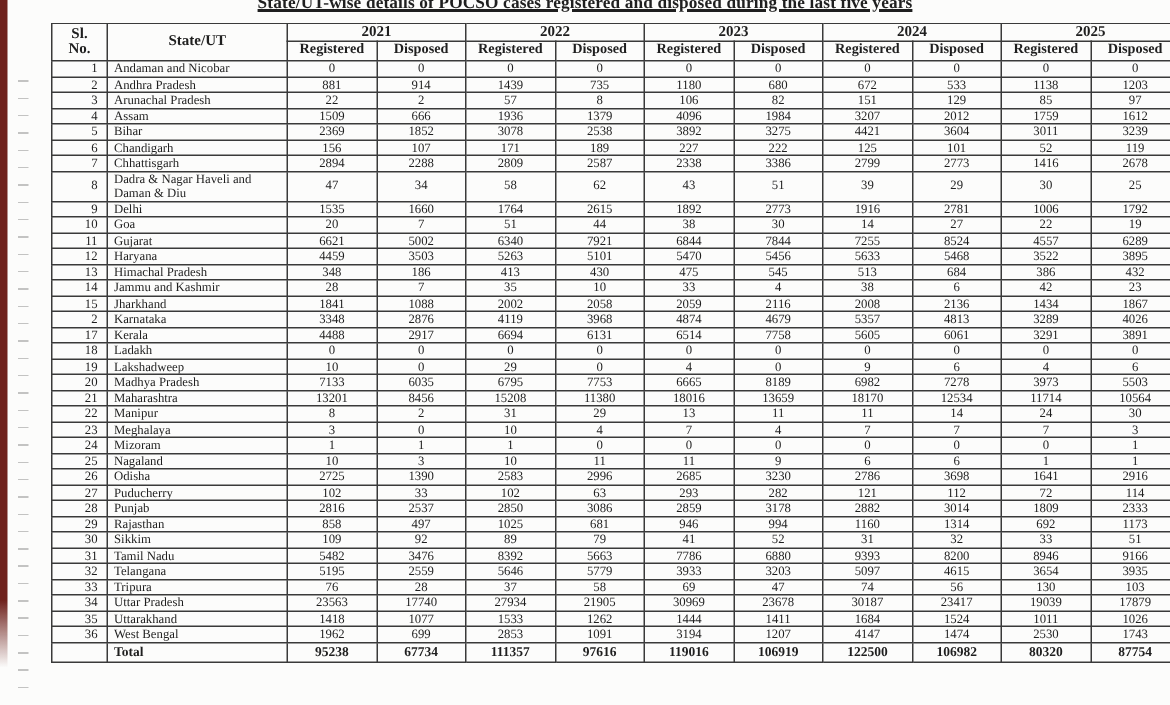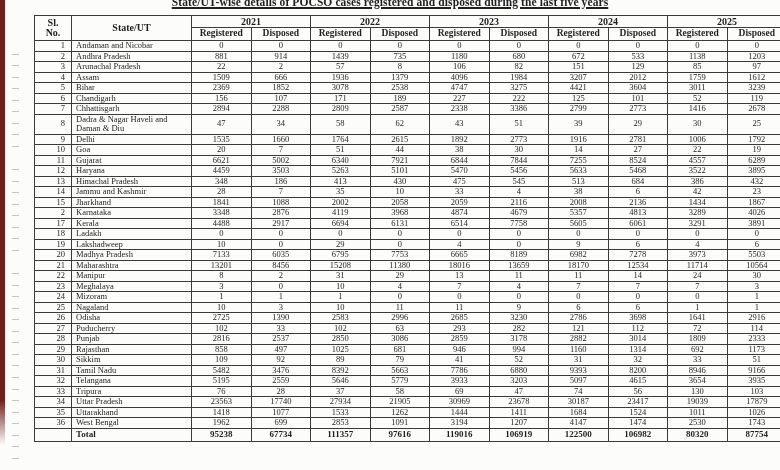--- a/index.html
+++ b/index.html
@@ -157,21 +157,21 @@
           <td class="val">1759</td>
           <td class="val">1612</td>
         </tr>
         <tr>
           <td class="sl">5</td>
           <td class="state">Bihar</td>
           <td class="val">2369</td>
           <td class="val">1852</td>
           <td class="val">3078</td>
           <td class="val">2538</td>
-          <td class="val">4747</td>
+          <td class="val">3892</td>
           <td class="val">3275</td>
           <td class="val">4421</td>
           <td class="val">3604</td>
           <td class="val">3011</td>
           <td class="val">3239</td>
         </tr>
         <tr>
           <td class="sl">6</td>
           <td class="state">Chandigarh</td>
           <td class="val">156</td>

